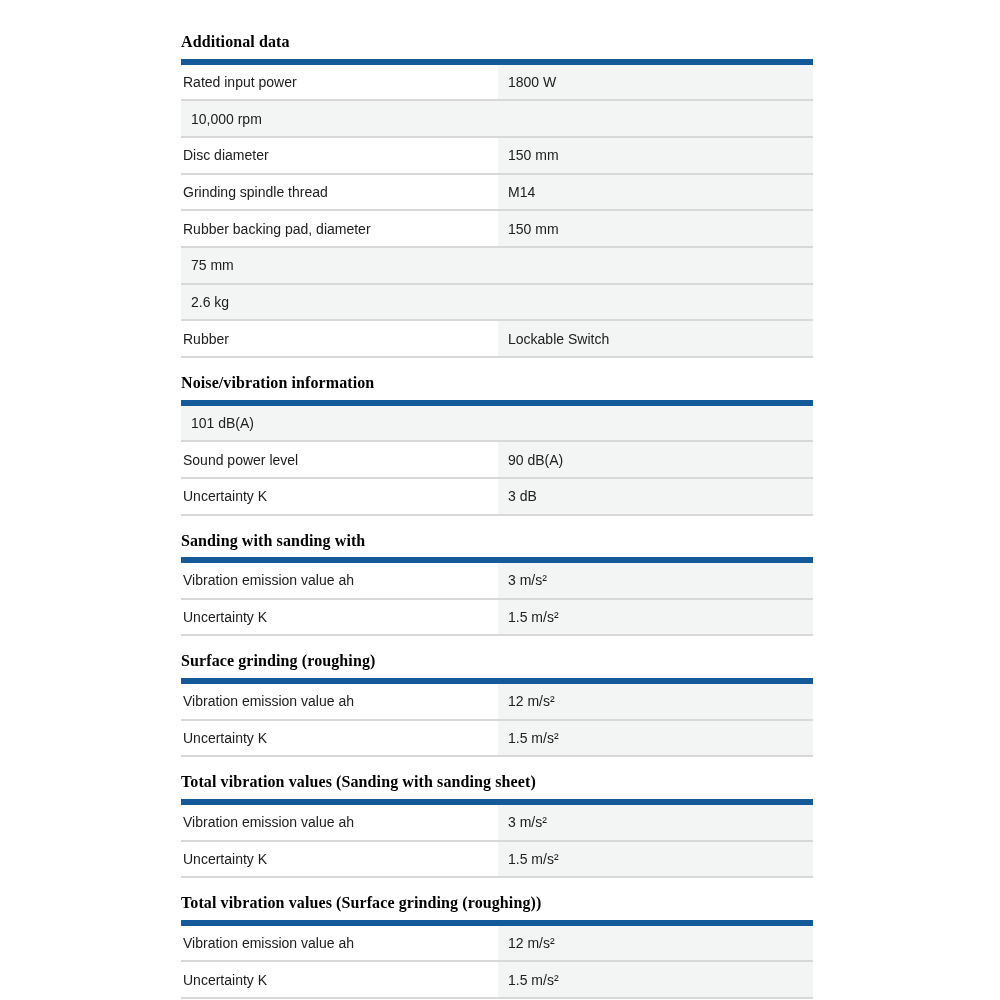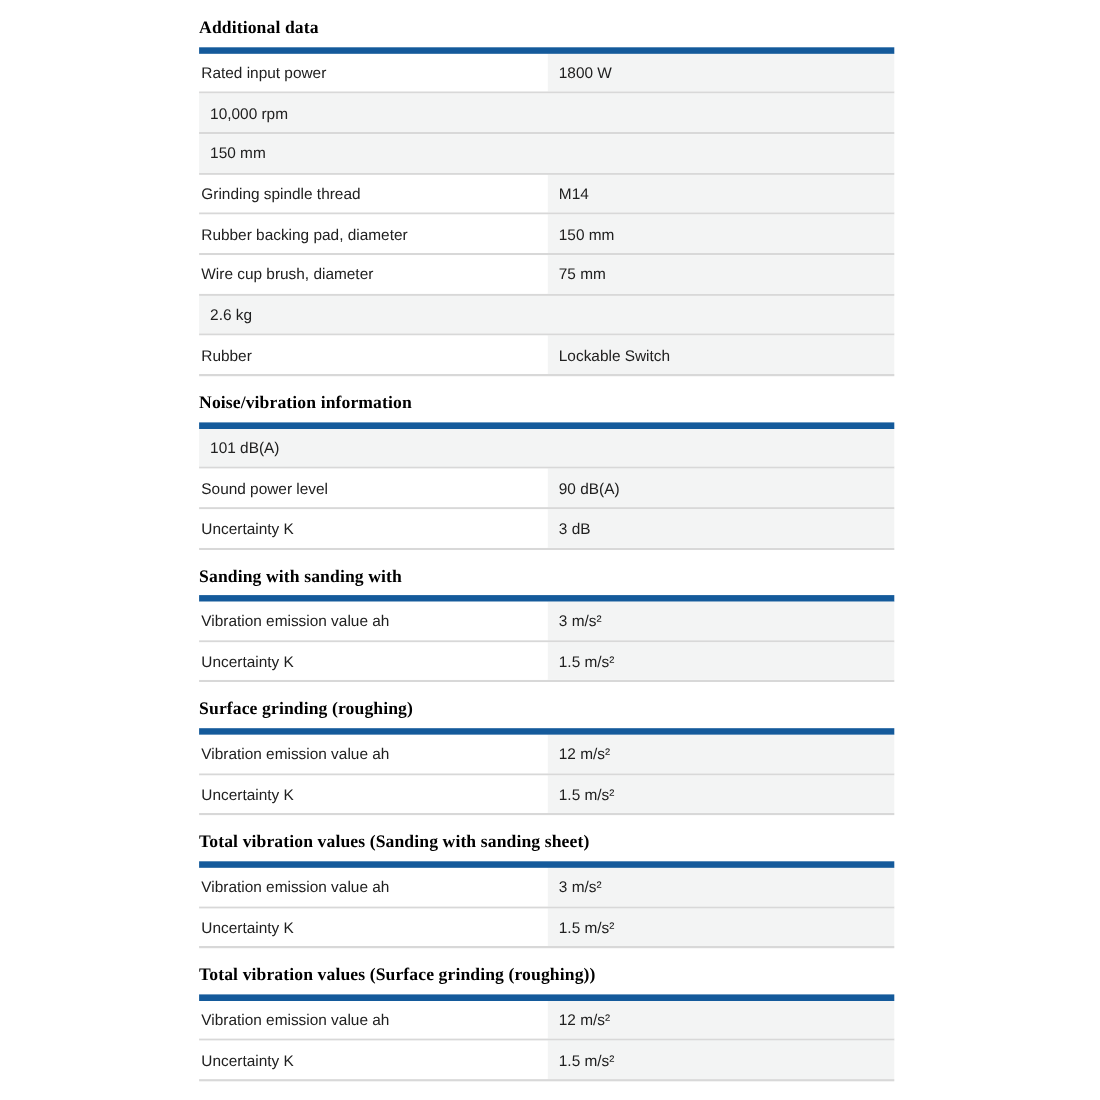--- a/index.html
+++ b/index.html
@@ -8,21 +8,21 @@
     background: #ffffff;
     width: 1000px;
     height: 1000px;
     overflow: hidden;
   }
   .spec-content {
     position: absolute;
     left: 181px;
     top: 0;
     width: 632px;
-    padding-top: 16px;
+    padding-top: 32px;
     box-sizing: border-box;
     font-family: "Liberation Sans", sans-serif;
   }
   .spec-section { margin: 0; }
   .section-heading {
     font-family: "Liberation Serif", serif;
     font-size: 16px;
     line-height: 19px;
     font-weight: bold;
     color: var(--heading-text, #000);
@@ -72,35 +72,35 @@
   <div class="spec-row">
     <div class="spec-label">Rated input power</div>
     <div class="spec-value">1800 W</div>
   </div>
 
   <div class="spec-row">
     <div class="spec-value">10,000 rpm</div>
   </div>
 
   <div class="spec-row">
+    <div class="spec-label">Disc diameter</div>
     <div class="spec-value">150 mm</div>
   </div>
 
   <div class="spec-row">
     <div class="spec-label">Grinding spindle thread</div>
     <div class="spec-value">M14</div>
   </div>
 
   <div class="spec-row">
     <div class="spec-label">Rubber backing pad, diameter</div>
     <div class="spec-value">150 mm</div>
   </div>
 
   <div class="spec-row">
-    <div class="spec-label">Wire cup brush, diameter</div>
     <div class="spec-value">75 mm</div>
   </div>
 
   <div class="spec-row">
     <div class="spec-value">2.6 kg</div>
   </div>
 
   <div class="spec-row">
     <div class="spec-label">Rubber</div>
     <div class="spec-value">Lockable Switch</div>

